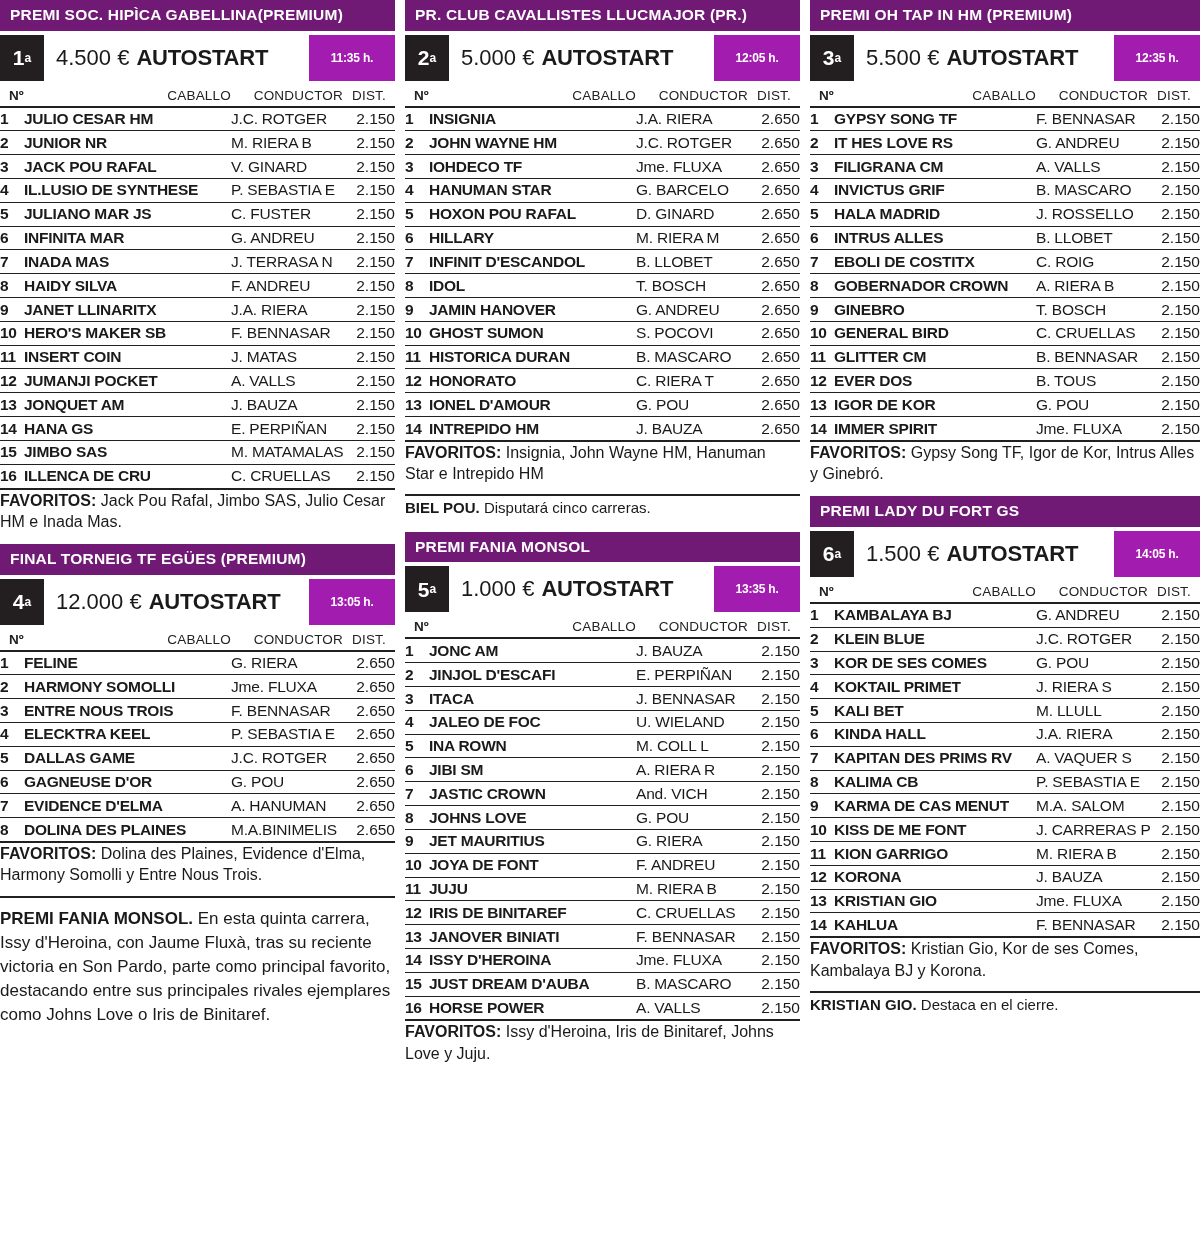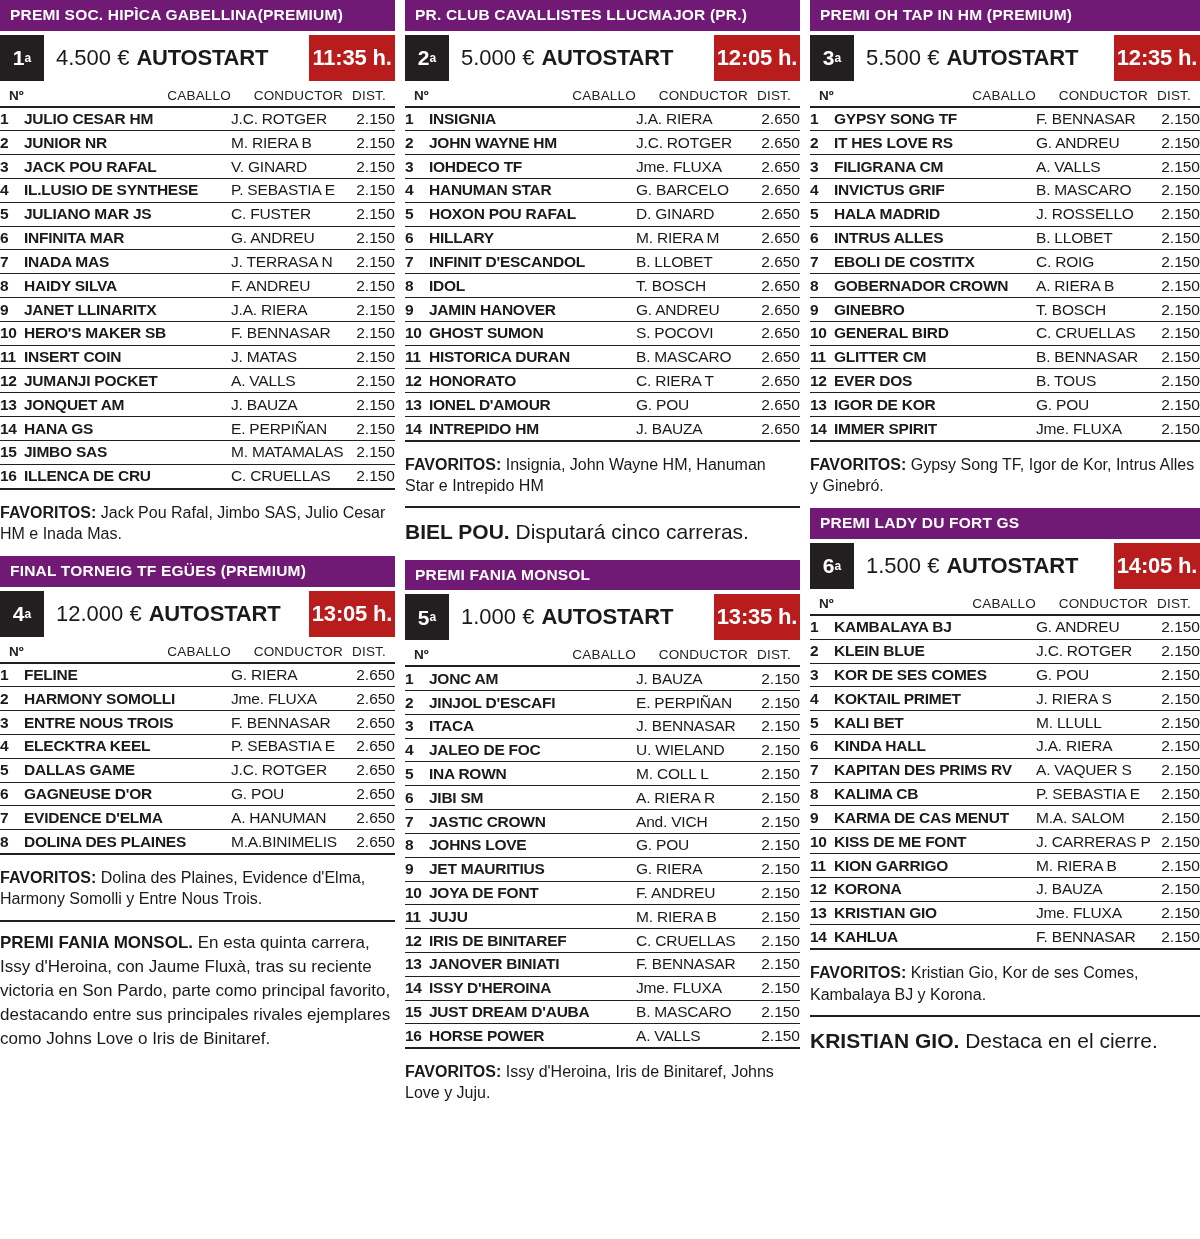--- a/index.html
+++ b/index.html
@@ -47,23 +47,23 @@
   .prize{
     flex:1;
     display:flex;align-items:center;
     padding-left:12px;
     font-size:22px;
     white-space:nowrap;
   }
   .prize .amount{font-weight:normal;}
   .prize .autostart{font-weight:bold;margin-left:7px;letter-spacing:-0.2px;}
   .time-badge{
-    background:#b91c1c;color:#ffffff;
+    background:#a21caf;color:#ffffff;
     display:flex;align-items:center;justify-content:center;
-    font-weight:bold;font-size:22px;
+    font-weight:bold;font-size:12px;
     width:86px;min-width:86px;
     letter-spacing:-0.2px;
   }
 
   
   table.runners{
     width:100%;
     border-collapse:collapse;
     margin-top:7px;
     table-layout:fixed;
@@ -91,31 +91,30 @@
   td.c-no{font-weight:bold;font-size:15px;width:24px;letter-spacing:-0.3px;}
   td.c-horse{font-weight:bold;letter-spacing:-0.25px;white-space:nowrap;}
   td.c-driver{font-weight:normal;font-size:15px;letter-spacing:-0.2px;white-space:nowrap;}
   td.c-dist{text-align:right;font-size:15px;font-weight:normal;}
   table.runners tbody tr:last-child td{border-bottom:2.5px solid #231f20;}
 
   
   .favorites{
     font-size:16px;
     line-height:1.33;
-    margin-top:12px;
     margin-bottom:10px;
     padding-right:4px;
   }
   .favorites b{font-weight:bold;}
   .note{
     border-top:2.5px solid #231f20;
-    padding-top:10px;
+    padding-top:2px;
     margin-top:4px;
     margin-bottom:12px;
-    font-size:21px;
+    font-size:15px;
     line-height:1.3;
   }
   .note b{font-weight:bold;}
   .para{
     border-top:2.5px solid #231f20;
     padding-top:9px;
     margin-top:4px;
     font-size:17px;
     line-height:1.42;
   }

